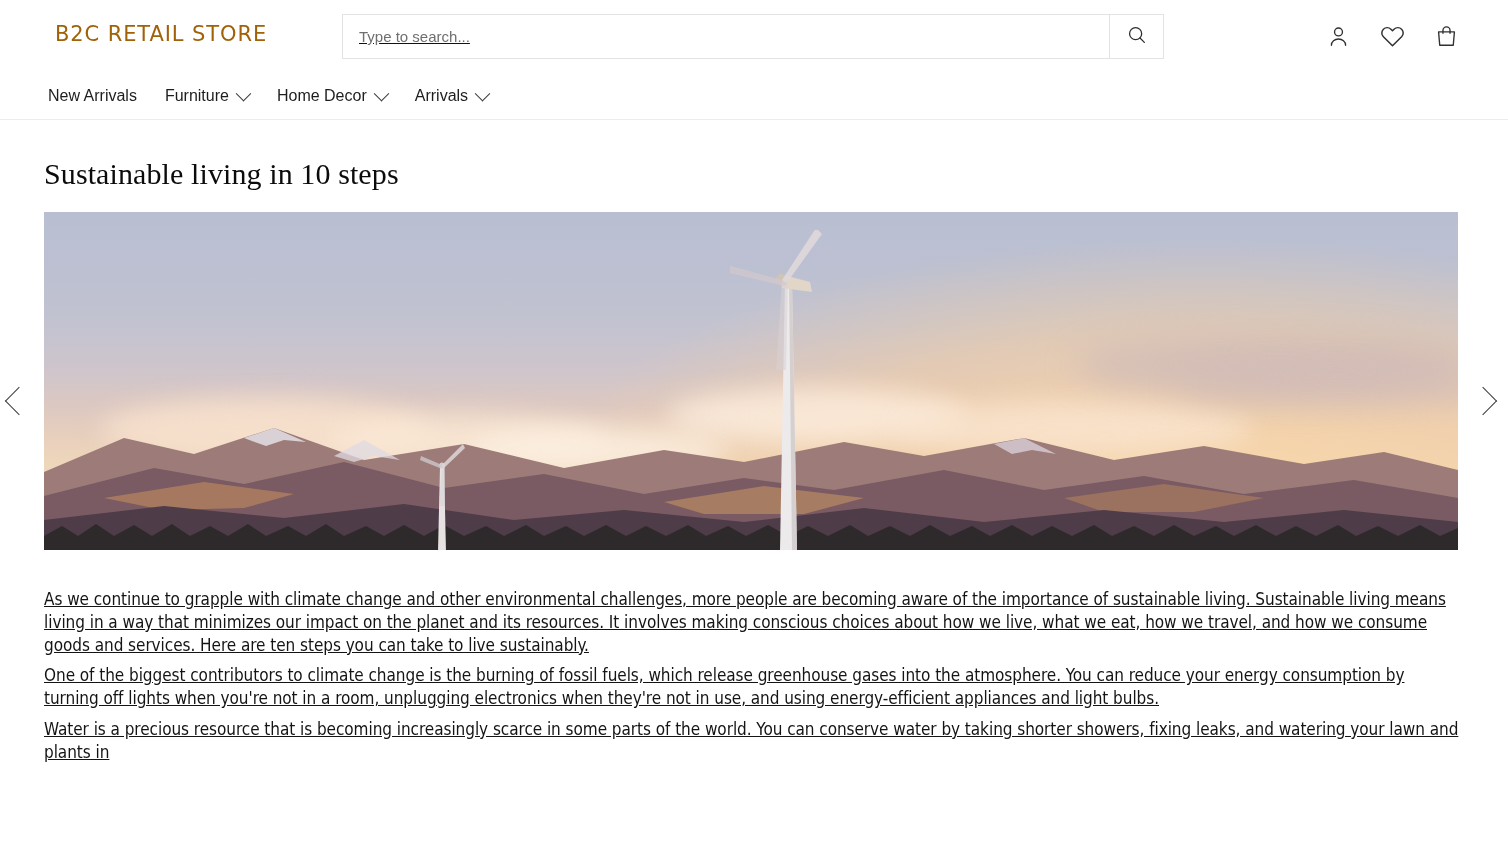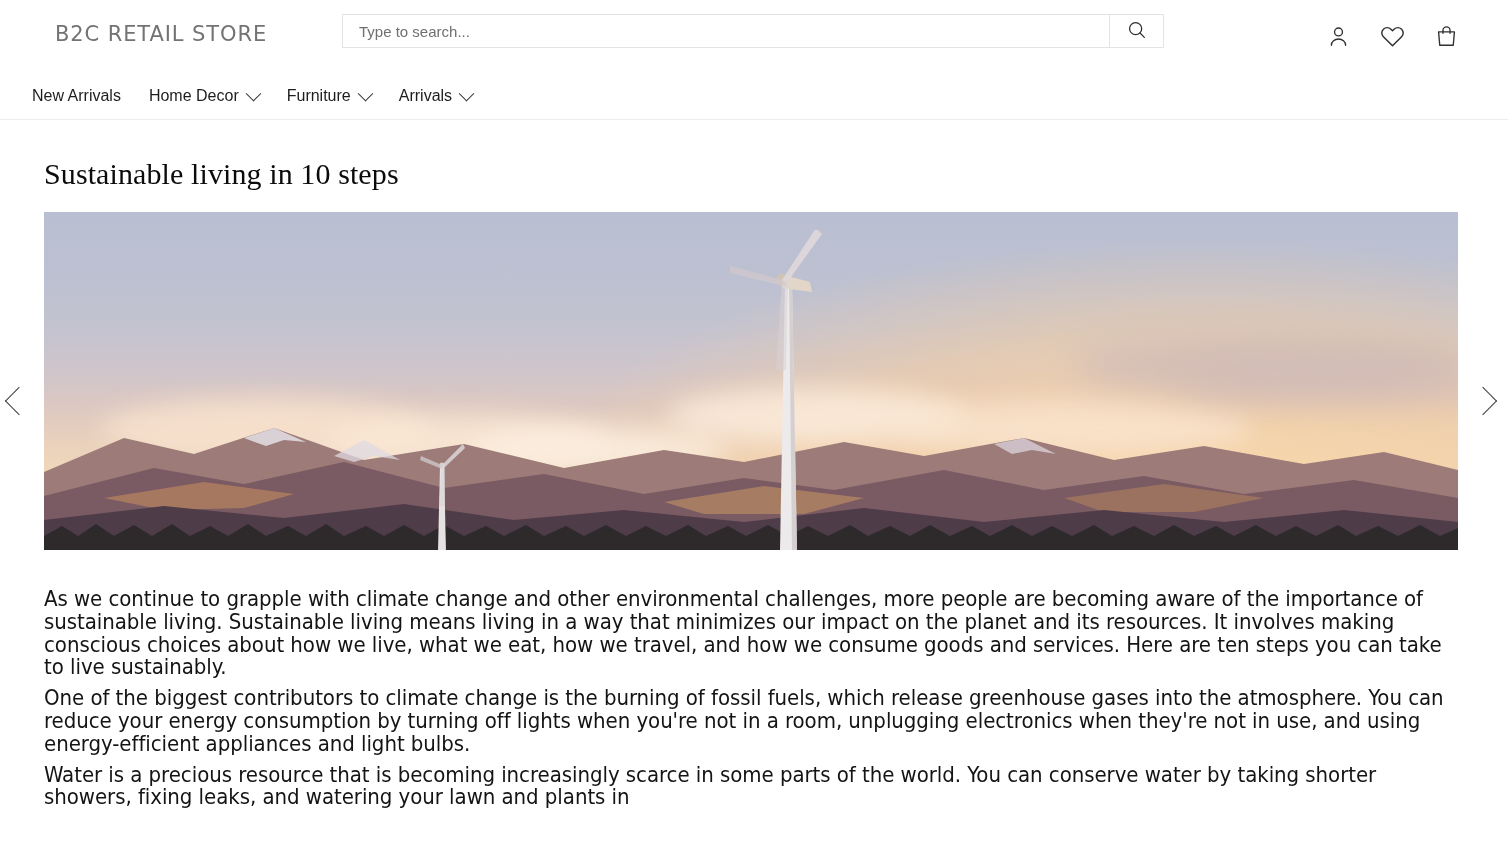--- a/index.html
+++ b/index.html
@@ -27,32 +27,33 @@
     position: relative;
   }
   .brand {
     position: absolute;
     left: 55px;
     top: 22px;
     font-family: "DejaVu Sans", sans-serif;
     font-size: 21px;
     font-weight: 400;
     letter-spacing: 0.9px;
-    color: #737373;
+    color: #a16207;
     white-space: nowrap;
   }
   .search-wrap {
     position: absolute;
     left: 342px;
     top: 14px;
     width: 822px;
-    height: 34px;
+    height: 45px;
     display: flex;
     border: 1px solid #e3e3e3;
     background: #fff;
+    text-decoration: underline;
   }
   .search-input {
     flex: 1;
     border: 0;
     outline: 0;
     padding: 0 16px;
     font-family: "Liberation Sans", sans-serif;
     font-size: 15px;
     color: #4a4a4a;
     background: transparent;
@@ -84,21 +85,21 @@
     align-items: center;
     justify-content: center;
     cursor: pointer;
   }
 
   
   .nav-bar {
     height: 47px;
     display: flex;
     align-items: center;
-    padding-left: 32px;
+    padding-left: 48px;
     gap: 0;
     border-bottom: 1px solid #ececec;
     background: #ffffff;
   }
   .nav-item {
     display: flex;
     align-items: center;
     gap: 9px;
     padding: 0 14px;
     height: 47px;
@@ -225,26 +226,27 @@
   .chev-lg.l { transform: rotate(135deg); }
   .chev-lg.r { transform: rotate(-45deg); }
 
   
   .body-wrap {
     padding: 0 48px 0 44px;
     margin-top: 38px;
   }
   .para {
     font-family: "DejaVu Sans Condensed", "Liberation Sans", sans-serif;
-    font-size: 22px;
+    font-size: 17px;
     line-height: 22.8px;
     color: #141414;
     margin: 0 0 8px 0;
     max-width: 1416px;
     letter-spacing: -0.05px;
+    text-decoration: underline;
   }
   .sec-head {
     font-family: "Liberation Serif", serif;
     font-size: 29px;
     font-weight: 400;
     color: #0b0b0b;
     margin: 18px 0 10px 0;
     line-height: 1.18;
   }
 </style>
@@ -292,26 +294,26 @@
   </div>
 </div>
 
 <nav class="nav-bar">
 
   <div class="nav-item">
     <span>New Arrivals</span>
   </div>
 
   <div class="nav-item">
+    <span>Furniture</span>
+    <i class="chev-down"></i>
+  </div>
+
+  <div class="nav-item">
     <span>Home Decor</span>
-    <i class="chev-down"></i>
-  </div>
-
-  <div class="nav-item">
-    <span>Furniture</span>
     <i class="chev-down"></i>
   </div>
 
   <div class="nav-item">
     <span>Arrivals</span>
     <i class="chev-down"></i>
   </div>
 
 </nav>
 

